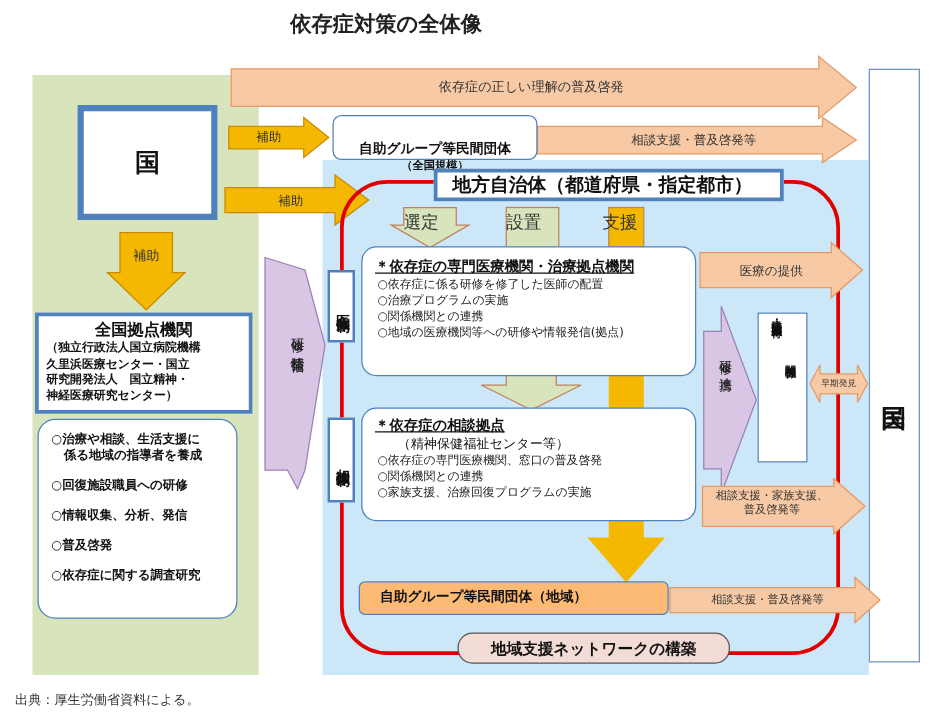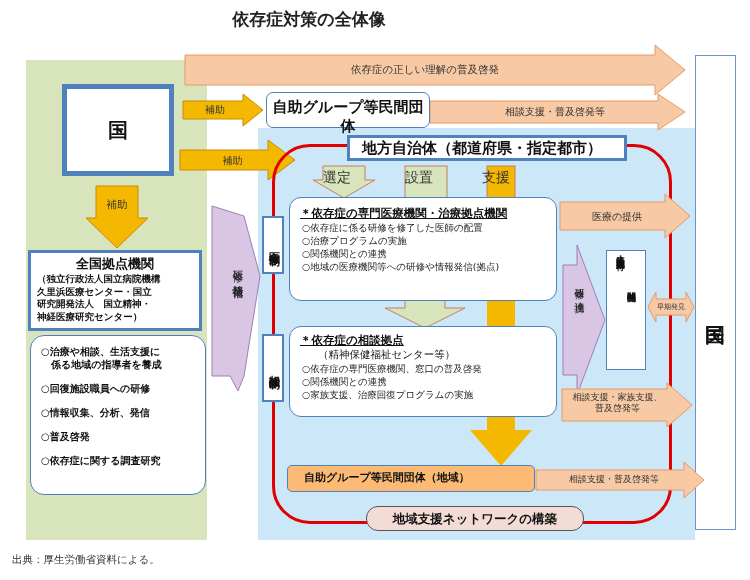--- a/index.html
+++ b/index.html
@@ -16,21 +16,21 @@
   .kokumin-text { left: 695px; top: 255px; width: 41px; text-align: center; font-size: 20px; font-weight: bold; line-height: 42px; writing-mode: vertical-rl; height: 110px; display:flex; align-items:center; justify-content:center; }
 
   
   svg.shape { position: absolute; overflow: visible; }
 
   .kuni-box { left: 62px; top: 84px; width: 112px; height: 92px; background: #fff; border: 5px solid #4f81bd; display: flex; align-items: center; justify-content: center; font-size: 20px; font-weight: bold; }
 
   .arrow-label { position: absolute; font-size: 10px; color: #333; text-align: center; }
 
   .jijo-national { left: 266px; top: 92px; width: 164px; height: 36px; background: #fff; border: 1.5px solid #4f81bd; border-radius: 7px; text-align: center; }
-  .jijo-national .l1 { font-size: 15px; font-weight: bold; margin-top: 5px; }
+  .jijo-national .l1 { font-size: 11px; font-weight: bold; margin-top: 18px; }
   .jijo-national .l2 { font-size: 9px; font-weight: bold; }
 
   .red-loop { left: 272px; top: 144px; width: 400px; height: 380px; border: 3px solid #e00000; border-radius: 38px; }
 
   .chiho-box { left: 303px; top: 135px; width: 280px; height: 26px; background: #fff; border: 3px solid #4f81bd; font-size: 15px; font-weight: bold; padding-left: 12px; line-height: 20px; margin-left: 44px; }
 
   .small-tag { position: absolute; font-size: 14px; text-align: left; color: #333; }
 
   .iryo-box { left: 289px; top: 197px; width: 268px; height: 104px; background: #fff; border: 1.5px solid #4f81bd; border-radius: 12px; padding: 8px 0 0 10px; }
   .soudan-box { left: 289px; top: 326px; width: 268px; height: 91px; background: #fff; border: 1.5px solid #4f81bd; border-radius: 12px; padding: 6px 0 0 10px; }
@@ -46,21 +46,21 @@
 
   .network-pill { left: 366px; top: 506px; width: 218px; height: 25px; background: #f4dcd6; border: 1px solid #555; border-radius: 12px; text-align: center; font-size: 12.5px; font-weight: bold; line-height: 23px; }
 
   .gyosei-box { left: 606px; top: 250px; width: 40px; height: 120px; background: #fff; border: 1.5px solid #4f81bd; display: flex; justify-content: center; padding-top: 4px; }
   .gyosei-col { writing-mode: vertical-rl; text-orientation: upright; font-size: 8.5px; font-weight: bold; line-height: 11px; letter-spacing: -0.5px; }
 
   .zenkoku-box { left: 28px; top: 250px; width: 174px; height: 81px; background: #fff; border: 3px solid #4f81bd; text-align: center; }
   .zenkoku-box .head { font-size: 13px; font-weight: bold; margin-top: 2px; }
   .zenkoku-box .body { font-size: 9.5px; font-weight: bold; line-height: 12.5px; text-align: left; padding-left: 6px; }
 
-  .roles-box { left: 30px; top: 335px; width: 176px; height: 160px; background: #fff; border: 1px solid #4f81bd; border-radius: 14px; padding: 9px 0 0 10px; }
+  .roles-box { left: 30px; top: 335px; width: 160px; height: 160px; background: #fff; border: 1px solid #4f81bd; border-radius: 14px; padding: 9px 0 0 10px; }
   .roles-item { font-size: 10px; font-weight: bold; line-height: 13px; margin-bottom: 11px; white-space: nowrap; }
   .roles-item .indent { padding-left: 10px; }
 
   .source { left: 12px; top: 553px; font-size: 10.5px; color: #333; font-family: "DejaVu Serif", serif; }
 
   .vtext { writing-mode: vertical-rl; text-orientation: upright; font-size: 11px; color: #222; letter-spacing: 1px; }
 </style>
 </head>
 <body>
 
@@ -96,20 +96,21 @@
 </svg>
 <div class="arrow-label" style="left:190px;top:154px;width:85px">補助</div>
 
 <svg class="shape" style="left:86px;top:186px;width:62px;height:62px" viewBox="0 0 62 62">
   <polygon points="10,0 52,0 52,32 62,32 31,62 0,32 10,32" fill="#f5b800" stroke="#c98a00" stroke-width="1"></polygon>
 </svg>
 <div class="arrow-label" style="left:96px;top:198px;width:42px;font-size:10.5px">補助</div>
 
 <div class="abs jijo-national">
   <div class="l1">自助グループ等民間団体</div>
+  <div class="l2">（全国規模）</div>
 </div>
 
 <div class="abs red-loop"></div>
 
 <div class="abs chiho-box">地方自治体（都道府県・指定都市）</div>
 
 <svg class="shape" style="left:313px;top:166px;width:62px;height:32px" viewBox="0 0 62 32">
   <polygon points="10,0 52,0 52,14 62,14 31,32 0,14 10,14" fill="#d8e4bc" stroke="#c08060" stroke-width="1"></polygon>
 </svg>
 <div class="small-tag" style="left:323px;top:169px;width:42px">選定</div>

